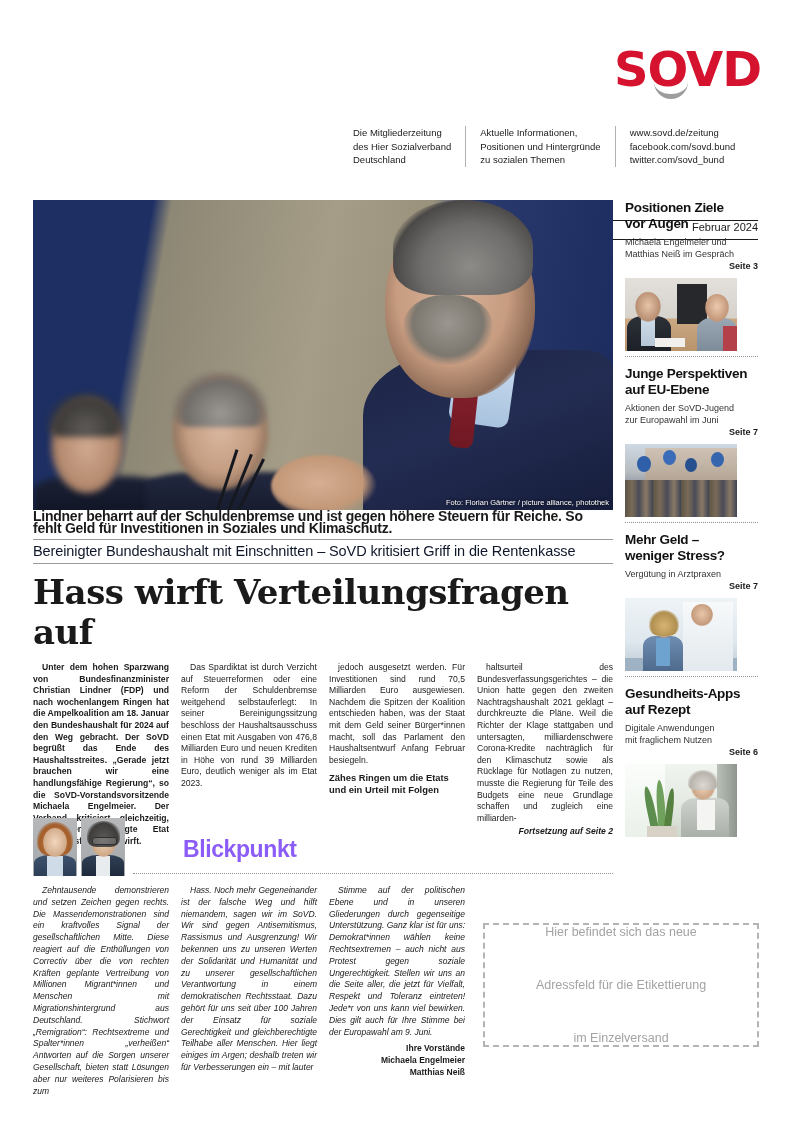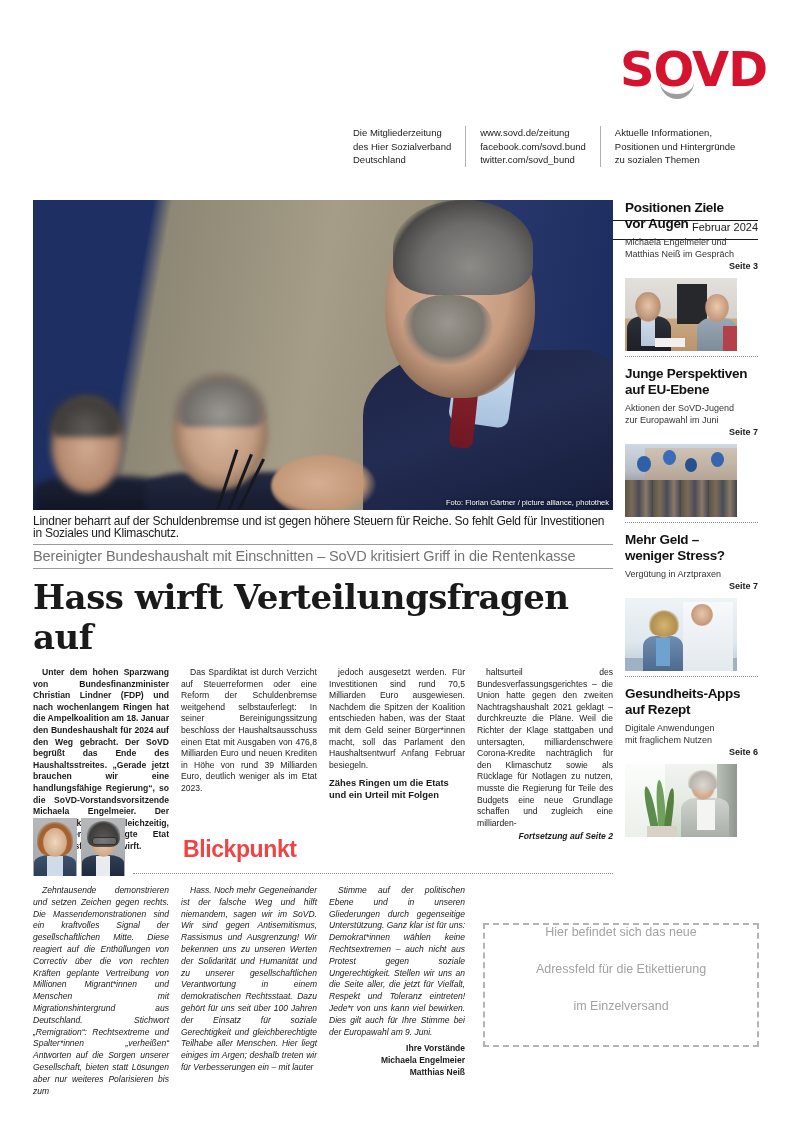--- a/index.html
+++ b/index.html
@@ -37,21 +37,21 @@
     font-weight: bold;
     font-size: 55px;
     line-height: 0.92em;
     color: #d6132e;
     letter-spacing: -0.5px;
   }
   .logo-title .l2 { display: block; }
 
   .sovd-logo {
     position: absolute;
-    right: 0; top: 6px;
+    right: 6px; top: 6px;
     width: 138px; height: 62px;
   }
   .sovd-wordmark {
     font-family: "DejaVu Sans", sans-serif;
     font-weight: bold;
     font-size: 48px;
     line-height: 50px;
     color: #d6132e;
     letter-spacing: -1px;
     text-align: right;
@@ -110,34 +110,33 @@
   .photo-credit {
     position: absolute;
     right: 4px; bottom: 3px;
     font-size: 7.5px;
     color: #ffffff;
     text-shadow: 0 0 3px rgba(0,0,0,.9);
     white-space: nowrap;
   }
   .photo-caption {
     width: 580px;
-    font-size: 12px;
-    font-weight: normal;
+    font-size: 14px;
+    font-weight: bold;
     line-height: 12px;
-    padding-top: 5px;
     padding-bottom: 5px;
     letter-spacing: -0.25px;
   }
   .kicker {
     width: 580px;
     border-top: 1px solid #9a9a9a;
     border-bottom: 1px solid #9a9a9a;
     padding: 3px 0 4px 0;
     font-size: 14.5px;
-    color: #737373;
+    color: #0f172a;
     letter-spacing: -0.1px;
   }
   .headline {
     font-family: "DejaVu Serif", serif;
     font-weight: bold;
     font-size: 34px;
     line-height: 40px;
     padding: 8px 0 10px 0;
     letter-spacing: -0.5px;
   }
@@ -225,21 +224,21 @@
     overflow: hidden;
     background: #b9bcc0;
   }
   .bp-portrait.p1 { left: 0; }
   .bp-portrait.p2 { left: 48px; }
   .bp-logo {
     position: absolute;
     left: 150px; top: 18px;
     font-size: 23px;
     font-weight: bold;
-    color: #ef4444;
+    color: #8b5cf6;
     letter-spacing: -0.4px;
   }
   .bp-rule {
     position: absolute;
     left: 100px; right: 0; bottom: 2px;
     border-top: 1.5px dotted #8f8f8f;
   }
   .bp-cols {
     display: flex;
     gap: 12px;
@@ -267,22 +266,22 @@
 
   
   .addrfield {
     position: absolute;
     left: 483px; top: 923px;
     width: 272px; height: 120px;
     border: 2px dashed #b4b4b4;
     display: flex;
     flex-direction: column;
     align-items: center;
-    justify-content: flex-start;
-    gap: 23px;
+    justify-content: space-between;
+    gap: 6px;
     color: #a3a3a3;
     font-size: 12.5px;
   }
   .addrfield span { display: block; }
 
   
   .ph { position: absolute; }
   .lp-bg { left:0; top:0; width:100%; height:100%;
     background:
       linear-gradient(100deg, #1d2f63 0%, #1d2f63 19%, #8d8775 22%, #a59d87 48%, #9a927c 63%, #2b3a6e 70%, #1b2a5c 100%);
@@ -396,28 +395,28 @@
       <div class="sovd-swoosh"></div>
     </div>
 
     <div class="mast-cols">
       <div class="mast-col">
         <span>Die Mitgliederzeitung</span>
         <span>des Hier Sozialverband</span>
         <span>Deutschland</span>
       </div>
       <div class="mast-col">
+        <span>Aktuelle Informationen,</span>
+        <span>Positionen und Hintergründe</span>
+        <span>zu sozialen Themen</span>
+      </div>
+      <div class="mast-col">
         <span>www.sovd.de/zeitung</span>
         <span>facebook.com/sovd.bund</span>
         <span>twitter.com/sovd_bund</span>
-      </div>
-      <div class="mast-col">
-        <span>Aktuelle Informationen,</span>
-        <span>Positionen und Hintergründe</span>
-        <span>zu sozialen Themen</span>
       </div>
     </div>
   </div>
 
   <div class="issue-bar">
     <span>Nr. 2</span>
     <span>Februar 2024</span>
   </div>
 
   <div class="main-col">

